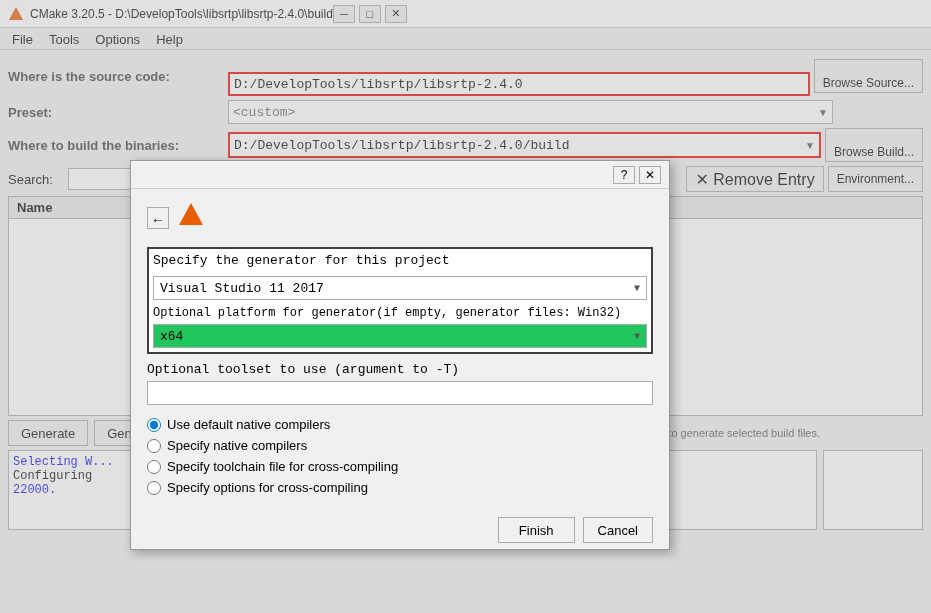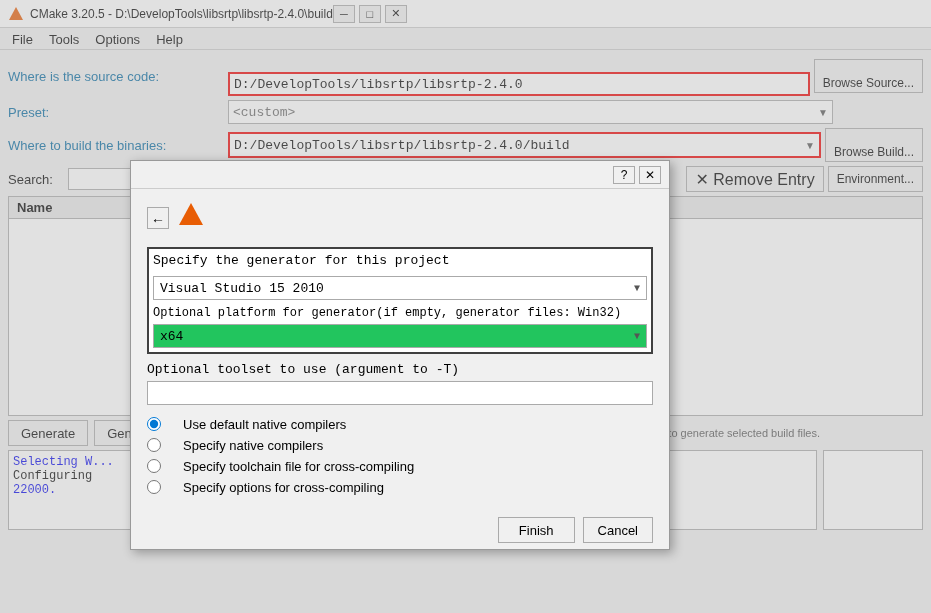--- a/index.html
+++ b/index.html
@@ -62,21 +62,22 @@
 
     
     .path-row {
       display: flex;
       align-items: center;
       margin-bottom: 4px;
       font-size: 13px;
     }
     .path-label {
       min-width: 220px;
-      color: #0369a1;
+      color: #404040;
+      font-weight: bold;
     }
     .path-input {
       flex: 1;
       height: 24px;
       border: 2px solid #e00;
       padding: 0 4px;
       font-size: 13px;
       background: #fff;
       font-family: "Courier New", monospace;
       margin-top: 16px;
@@ -260,22 +261,22 @@
 
     
     .radio-group {
       margin-top: 12px;
       display: flex;
       flex-direction: column;
       gap: 6px;
     }
     .radio-row {
       display: flex;
-      align-items: flex-start;
-      gap: 22px;
+      align-items: flex-end;
+      gap: 6px;
       font-size: 13px;
     }
     .radio-input {
       width: 14px;
       height: 14px;
       accent-color: #0078d4;
     }
 
     
     .dialog-footer {
@@ -490,21 +491,21 @@
             </svg>
         </span>
       </div>
 
       
       <div class="generator-box">
 
         <div class="generator-title">Specify the generator for this project</div>
 
         <div class="generator-select-row">
-          <span style="font-family:'Courier New',monospace;font-size:13px;">Visual Studio 15 2010</span>
+          <span style="font-family:'Courier New',monospace;font-size:13px;">Visual Studio 11 2017</span>
           <span class="chevron">▼</span>
         </div>
 
         <div class="optional-platform-label" style="font-size:12px;margin-bottom:4px;margin-top:4px;">Optional platform for generator(if empty, generator files: Win32)</div>
 
         <div class="platform-select-row">
           <span style="font-family:'Courier New',monospace;font-size:13px;">x64</span>
           <span class="chevron">▼</span>
         </div>
 

